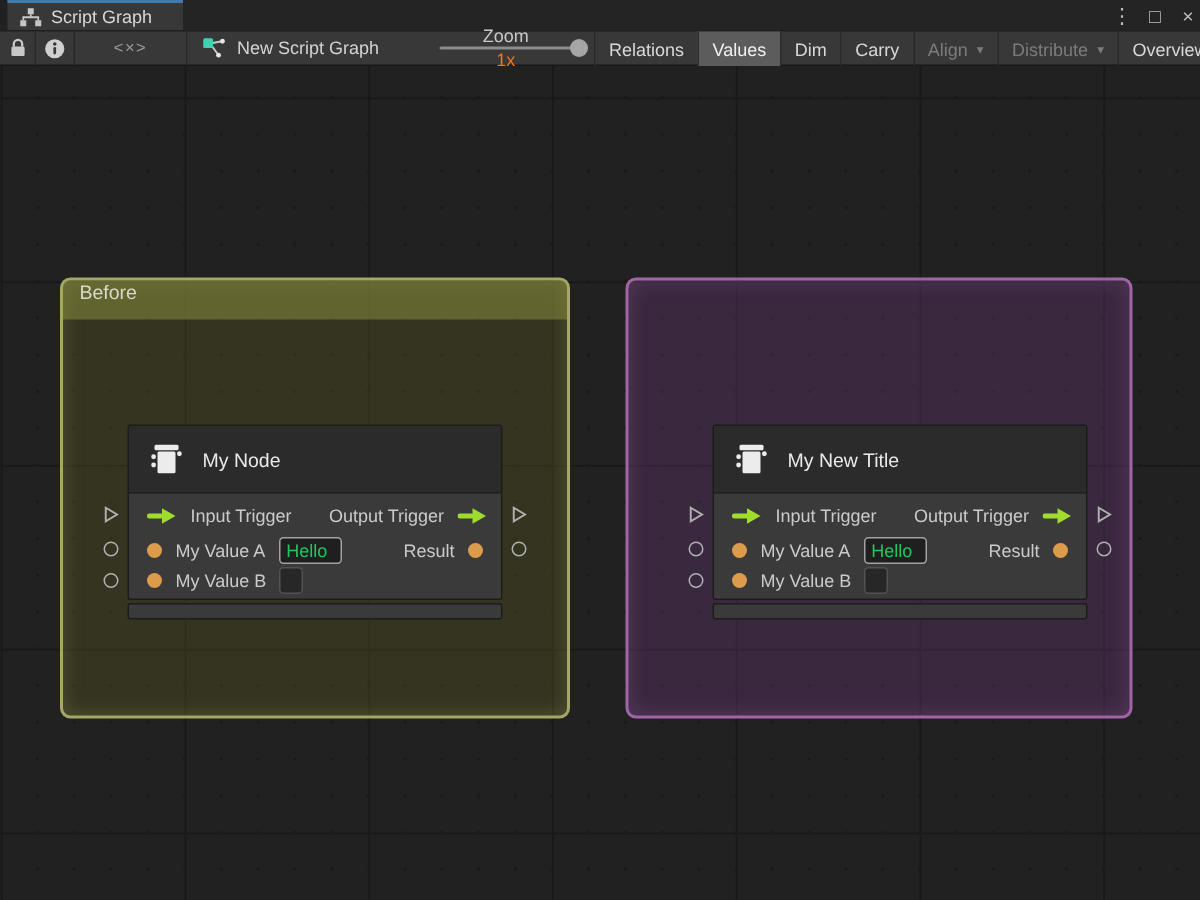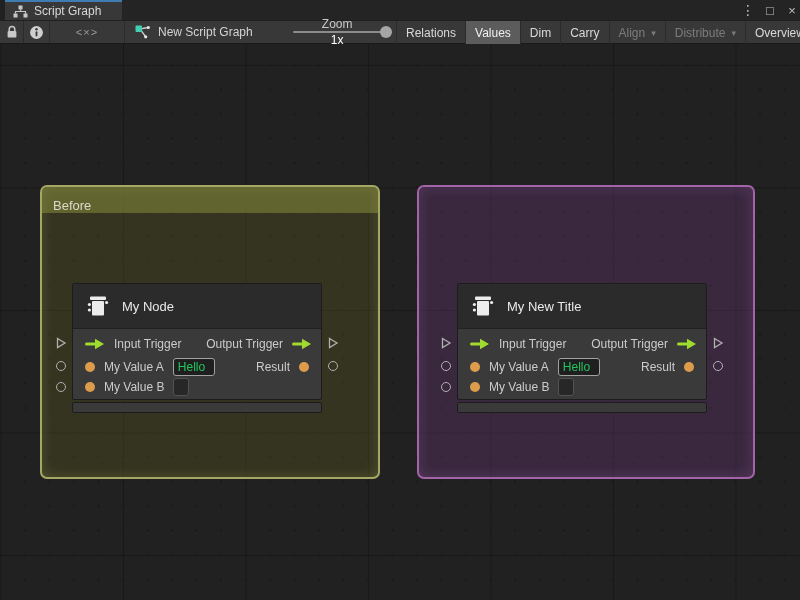--- a/index.html
+++ b/index.html
@@ -38,21 +38,21 @@
   .tb-btn.icon-btn { width:24px; }
   .tb-btn.icon-btn.wide { width:75px; }
   .tb-btn.icon-btn.mid { width:26px; }
   .code-glyph { color:#9a9a9a; font-size:11px; letter-spacing:1px; }
   .graph-btn { display:flex; align-items:center; gap:7px; margin-left:10px; border:none; background:none;
     color:#d4d4d4; font:inherit; height:100%; cursor:default; }
   .zoom-wrap { display:flex; align-items:center; margin-left:28px;flex-direction:column; }
   .zoom-label { color:#c8c8c8; }
   .zoom-track { position:relative; width:93px; height:2px; background:#8c8c8c; margin:0 8px 0 12px; border-radius:1px; }
   .zoom-handle { position:absolute; right:-6px; top:-5px; width:12px; height:12px; border-radius:50%; background:#a6a6a6; }
-  .zoom-value { color:#ffffff; }
+  .zoom-value { color:#f97316; }
 
   .tb-right { position:absolute; left:396px; top:0; height:100%; display:flex; }
   .view-btn {
     height:100%; display:flex; align-items:center; gap:4px; padding:12px 9px;
     background:transparent; border:none; border-left:1px solid #2b2b2b;
     color:#d9d9d9; font:inherit; white-space:nowrap; cursor:default;
   }
   .view-btn:last-child { border-right:1px solid #2b2b2b; min-width:70px; }
   .view-btn.active { background:#5c5c5c; color:#f0f0f0; }
   .view-btn.disabled { color:#7c7c7c; }
@@ -69,29 +69,29 @@
     background-size:122.5px 122.5px,122.5px 122.5px,24.5px 24.5px;
     background-position:0.5px 0,0 21px,12.75px 8.75px;
   }
 
   
   .group { position:absolute; top:141px; height:294px; border-radius:7px; border:2px solid; }
   .group.before { left:40px;  width:340px; border-color:rgba(186,188,114,0.85);
     background:rgba(90,92,30,0.33);  box-shadow:inset 0 0 14px rgba(195,197,115,0.22); }
   .group.after  { left:417px; width:338px; border-color:rgba(172,108,178,0.9);
     background:rgba(110,55,125,0.33); box-shadow:inset 0 0 14px rgba(190,120,200,0.22); }
-  .group-header { height:26px; display:flex; align-items:flex-end; padding:0 11px;
+  .group-header { height:26px; display:flex; align-items:flex-start; padding:0 11px;
     border-radius:4px 4px 0 0; font-size:13px; cursor:default; }
   .before > .group-header { background:rgba(137,140,62,0.55); color:#dadaca; }
   .after  > .group-header { background:rgba(156,84,160,0.55); color:#e4d6e6; }
 
   
   .node { position:absolute; top:96px; width:250px; }
-  .before .node { left:30px; }
-  .after  .node { left:38px; }
+  .before .node { left:43px; }
+  .after  .node { left:56px; }
   .node-main { background:#3a3a3a; border:1px solid #1c1c1c; border-radius:2px; }
   .node-header { height:45px; background:#2b2b2b; border-bottom:1px solid #202020;
     display:flex; align-items:center; gap:11px; padding:0 12px; }
   .node-title { font-size:13px; color:#e9e9e9; white-space:nowrap; }
   .node-body { padding:3px 0 2px; }
   .prow { display:flex; align-items:center; padding:0 12px; gap:9px; font-size:12px; color:#cbcbcb; }
   .prow.r1 { height:24px; padding-right:9px;align-items:center; }
   .prow.r2 { height:21px; }
   .prow.r3 { height:20px; }
   .spacer { flex:1; }

